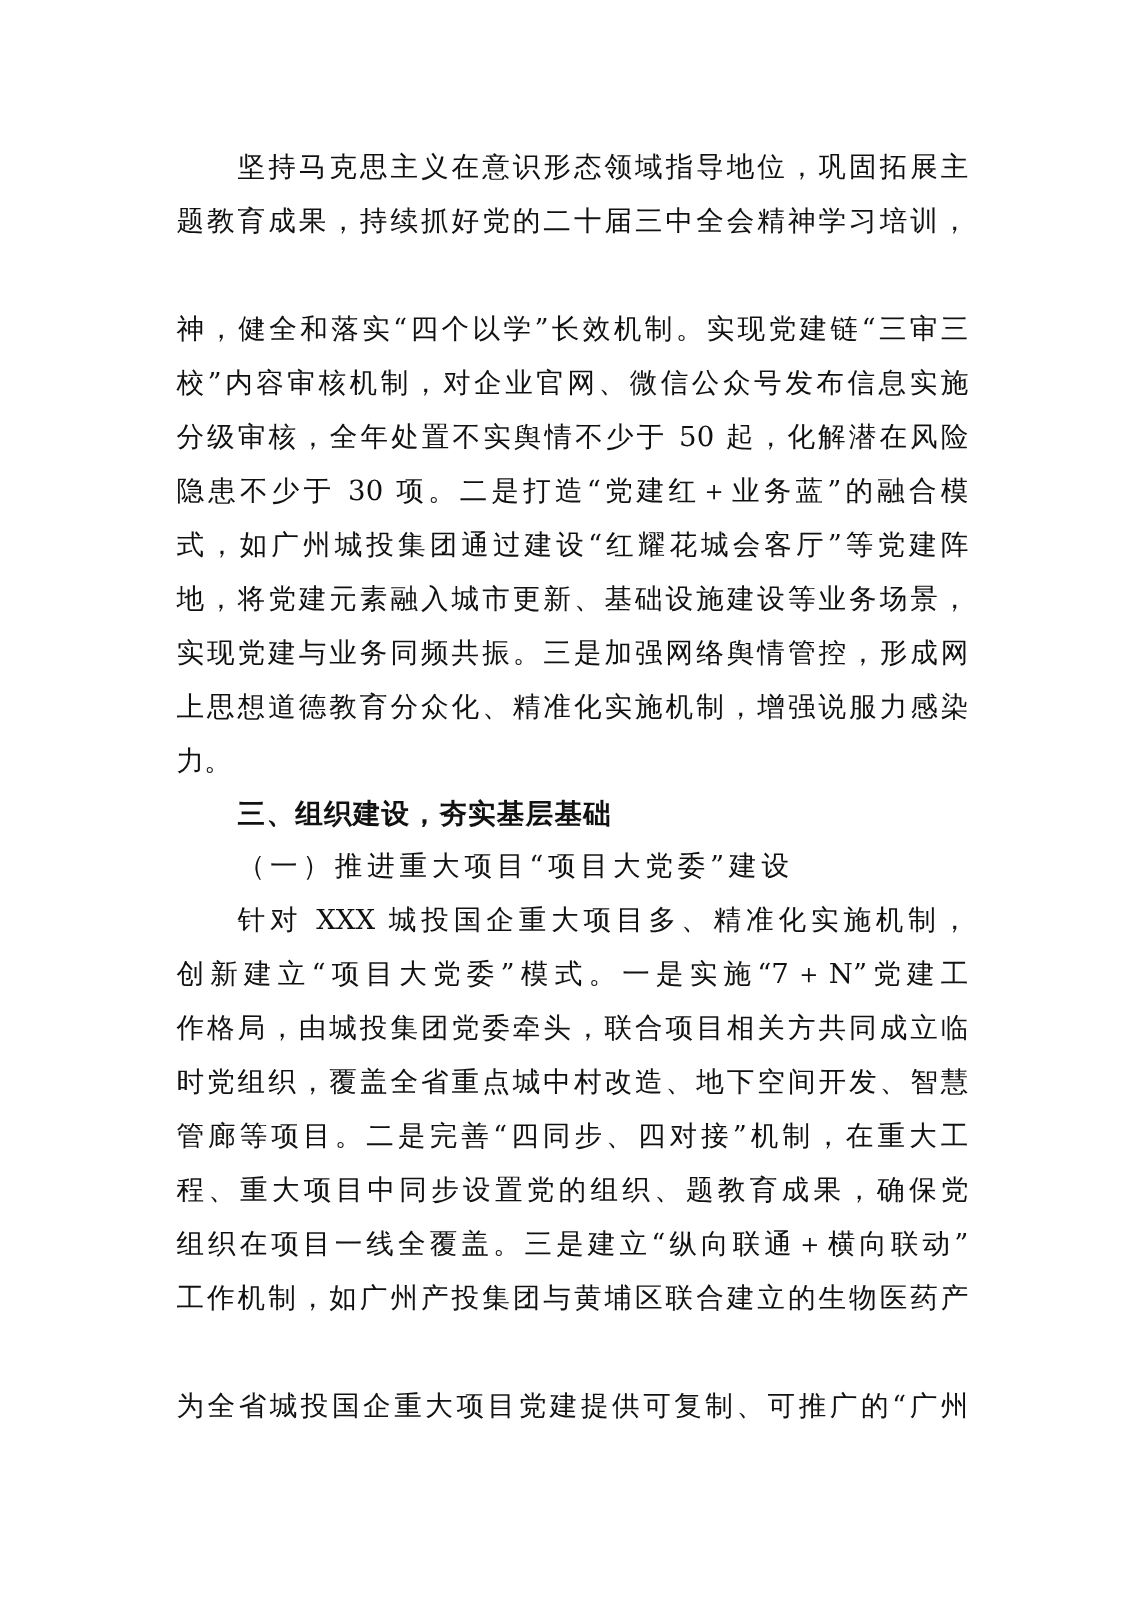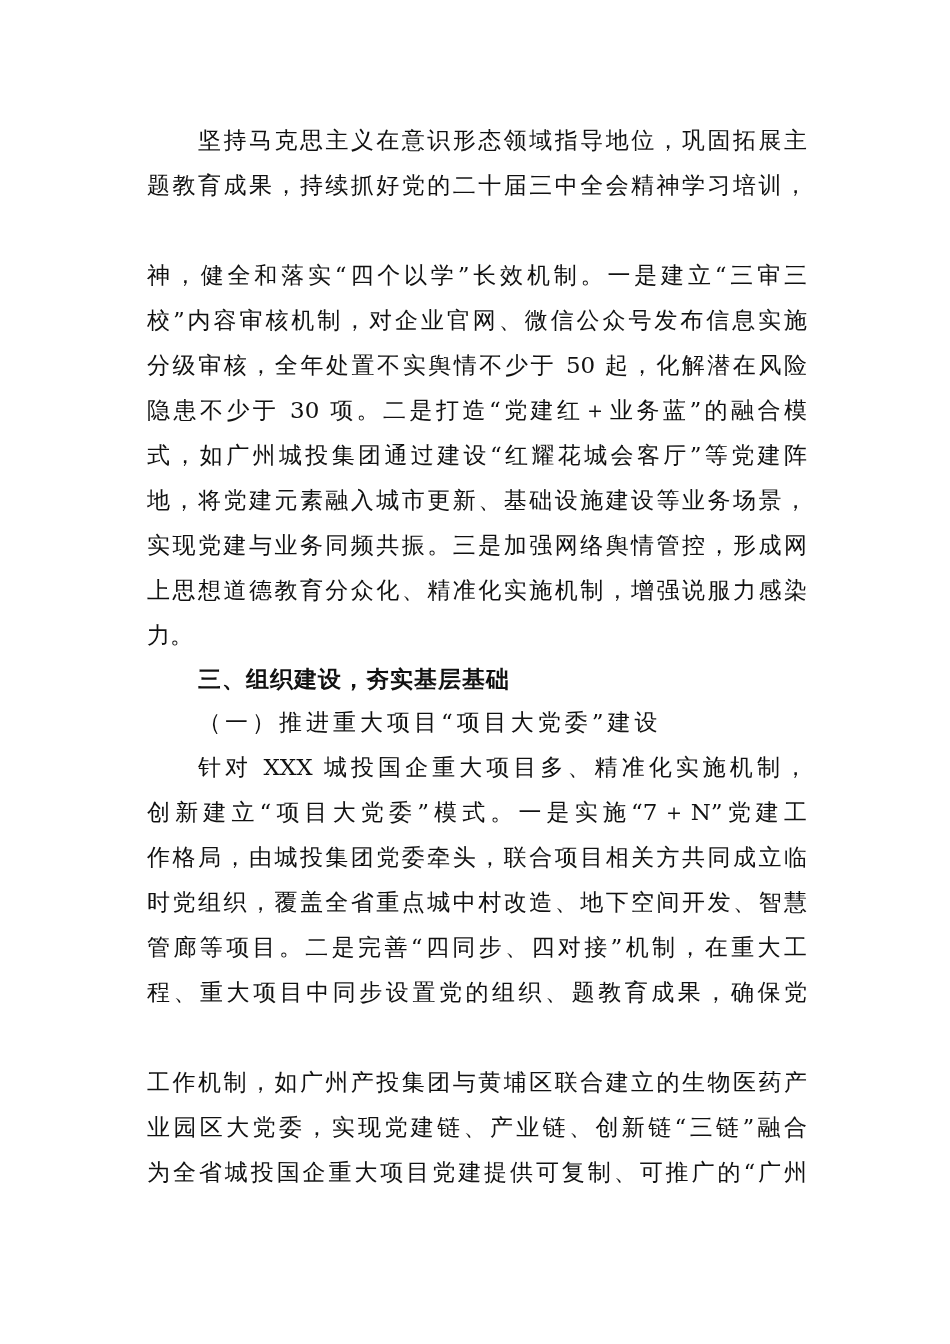--- a/index.html
+++ b/index.html
@@ -44,36 +44,36 @@
       letter-spacing: 4px;
     }
   </style>
 </head>
 <body>
 
 <div class="page">
 
   <div class="line indent" style="top:125px;">坚持马克思主义在意识形态领域指导地位，巩固拓展主</div>
   <div class="line" style="top:170px;">题教育成果，持续抓好党的二十届三中全会精神学习培训，</div>
-  <div class="line" style="top:260px;">神，健全和落实“四个以学”长效机制。一是建立“三审三</div>
+  <div class="line" style="top:260px;">神，健全和落实“四个以学”长效机制。实现党建链“三审三</div>
   <div class="line" style="top:305px;">校”内容审核机制，对企业官网、微信公众号发布信息实施</div>
   <div class="line" style="top:350px;">分级审核，全年处置不实舆情不少于 50 起，化解潜在风险</div>
   <div class="line" style="top:395px;">隐患不少于 30 项。二是打造“党建红＋业务蓝”的融合模</div>
   <div class="line" style="top:440px;">式，如广州城投集团通过建设“红耀花城会客厅”等党建阵</div>
   <div class="line" style="top:485px;">地，将党建元素融入城市更新、基础设施建设等业务场景，</div>
   <div class="line" style="top:530px;">实现党建与业务同频共振。三是加强网络舆情管控，形成网</div>
   <div class="line" style="top:575px;">上思想道德教育分众化、精准化实施机制，增强说服力感染</div>
   <div class="line last" style="top:620px;">力。</div>
 
   <div class="heading" style="top:664px;">三、组织建设，夯实基层基础</div>
   <div class="subheading" style="top:707px;">（一）推进重大项目“项目大党委”建设</div>
 
   <div class="line indent" style="top:752px;">针对 XXX 城投国企重大项目多、精准化实施机制，</div>
   <div class="line" style="top:797px;">创新建立“项目大党委”模式。一是实施“7＋N”党建工</div>
   <div class="line" style="top:842px;">作格局，由城投集团党委牵头，联合项目相关方共同成立临</div>
   <div class="line" style="top:887px;">时党组织，覆盖全省重点城中村改造、地下空间开发、智慧</div>
   <div class="line" style="top:932px;">管廊等项目。二是完善“四同步、四对接”机制，在重大工</div>
   <div class="line" style="top:977px;">程、重大项目中同步设置党的组织、题教育成果，确保党</div>
+  <div class="line" style="top:1022px;">组织在项目一线全覆盖。三是建立“纵向联通＋横向联动”</div>
   <div class="line" style="top:1067px;">工作机制，如广州产投集团与黄埔区联合建立的生物医药产</div>
-  <div class="line" style="top:1112px;">业园区大党委，实现党建链、产业链、创新链“三链”融合</div>
   <div class="line" style="top:1157px;">为全省城投国企重大项目党建提供可复制、可推广的“广州</div>
 
 </div>
 
 </body></html>

